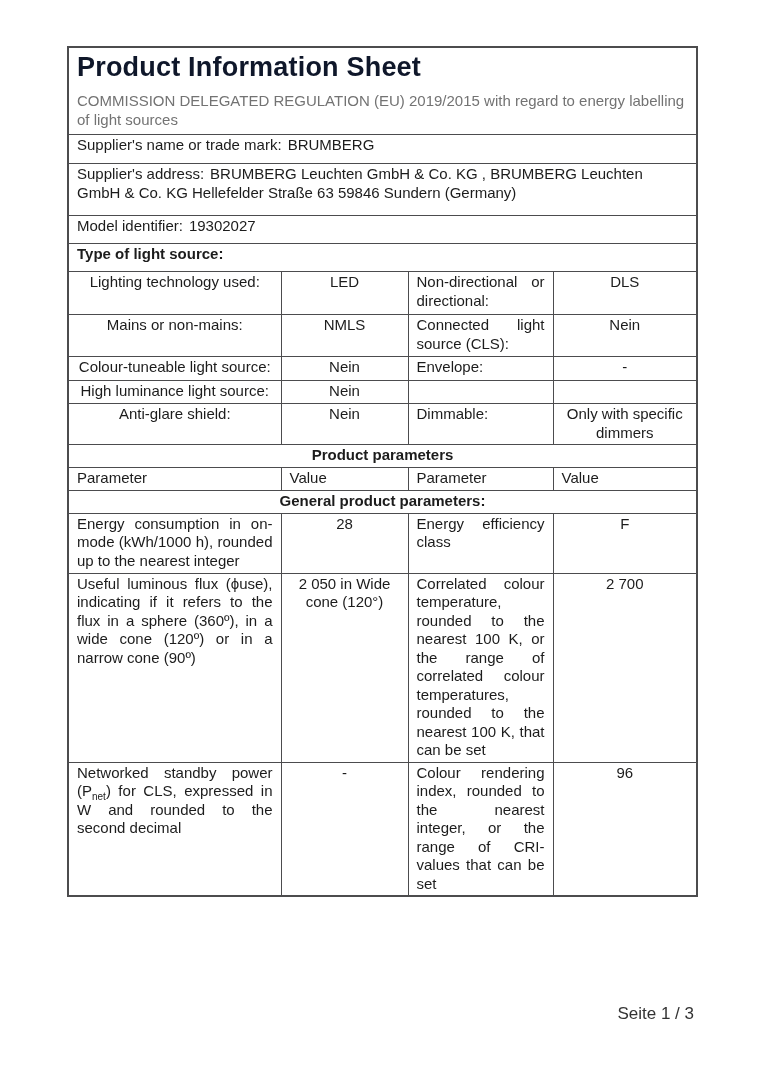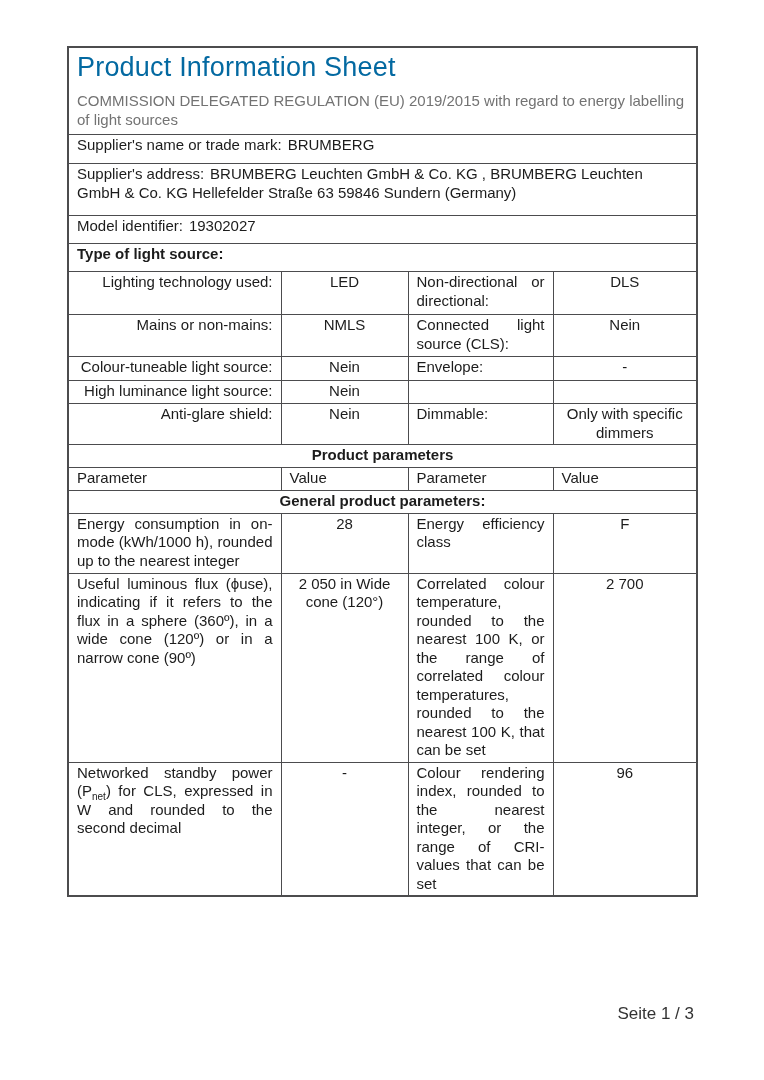--- a/index.html
+++ b/index.html
@@ -23,34 +23,34 @@
     vertical-align: top;
     padding: 1px 8px 2px 8px;
     font-size: 15px;
     line-height: 18.5px;
   }
   td.title-cell { padding: 4px 9px 6px 9px; }
   .title-cell h1 {
     margin: 0;
     font-size: 27px;
     line-height: 36px;
-    font-weight: normal;
-    color: #0369a1;
+    font-weight: bold;
+    color: #0f172a;
     letter-spacing: 0.2px;
   }
   .title-cell p.subtitle {
     margin: 7px 0 0 0;
     font-size: 15px;
     line-height: 18.5px;
     color: #737373;
   }
   td.info b { font-weight: normal; }
   td.info .iv { margin-left: 6px; }
   td.sechdr { font-weight: bold; }
-  td.p { text-align: right; white-space: pre-line; }
+  td.p { text-align: center; white-space: pre-line; }
   td.j { text-align: justify; white-space: pre-line; }
   td.v { text-align: center; }
   td.sp { line-height: 21px; }
   td.center-hdr { text-align: center; font-weight: bold; margin-top: 12px; }
   sub { font-size: 10px; line-height: 0; }
   .footer {
     position: absolute;
     top: 1004px;
     right: 70px;
     font-size: 17px;

